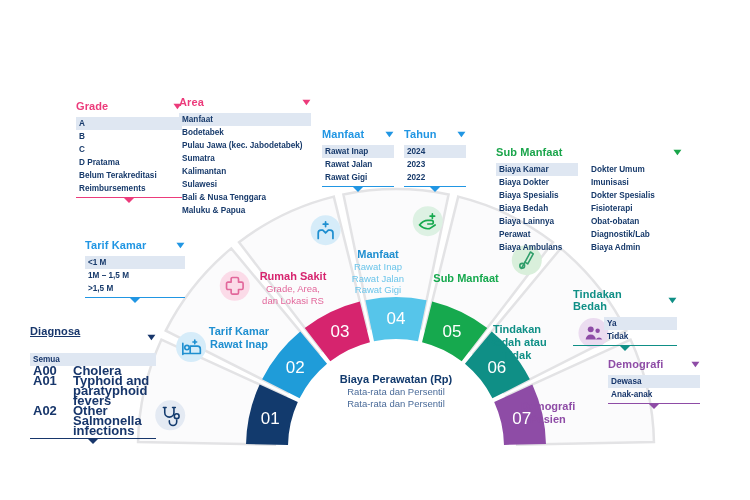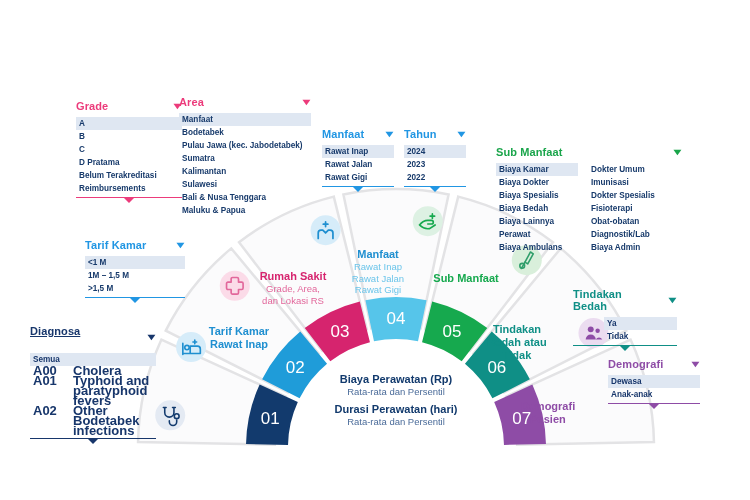--- a/index.html
+++ b/index.html
@@ -269,21 +269,21 @@
       <div class="dx">
         <span class="code">A00</span>
         <span>Cholera</span>
       </div>
       <div class="dx">
         <span class="code">A01</span>
         <span>Typhoid and paratyphoid fevers</span>
       </div>
       <div class="dx">
         <span class="code">A02</span>
-        <span>Other Bodetabek infections</span>
+        <span>Other Salmonella infections</span>
       </div>
     </div>
     <div class="rule"></div>
     <div class="caret"></div>
   </div>
 
   <div class="panel t-teal" style="left:573px;top:288px;width:104px;">
     <div class="panel-head">
       <span>Tindakan Bedah</span>
       <span class="chev">▼</span>
@@ -339,17 +339,16 @@
   </div>
 
   <div class="arclabel" style="left:508px;top:400px;width:80px;">
     <div class="t1" style="white-space: pre-line; color: rgb(142, 76, 166);">Demografi
 Pasien</div>
   </div>
 
   <div style="position:absolute;left:306px;top:372px;width:180px;text-align:center;">
     <div style="font-weight: bold; font-size: 11px; line-height: 14px; color: rgb(18, 58, 109);">Biaya Perawatan (Rp)</div>
     <div style="font-size: 9.5px; line-height: 12px; color: rgb(74, 107, 153);">Rata-rata dan Persentil</div>
-    <div style="font-weight: bold; font-size: 11px; line-height: 14px; margin-top: 4px; color: rgb(18, 58, 109);">Durasi Perawatan (hari)</div>
     <div style="font-size: 9.5px; line-height: 12px; color: rgb(74, 107, 153);">Rata-rata dan Persentil</div>
   </div>
 
 </div>
 
 </body></html>

